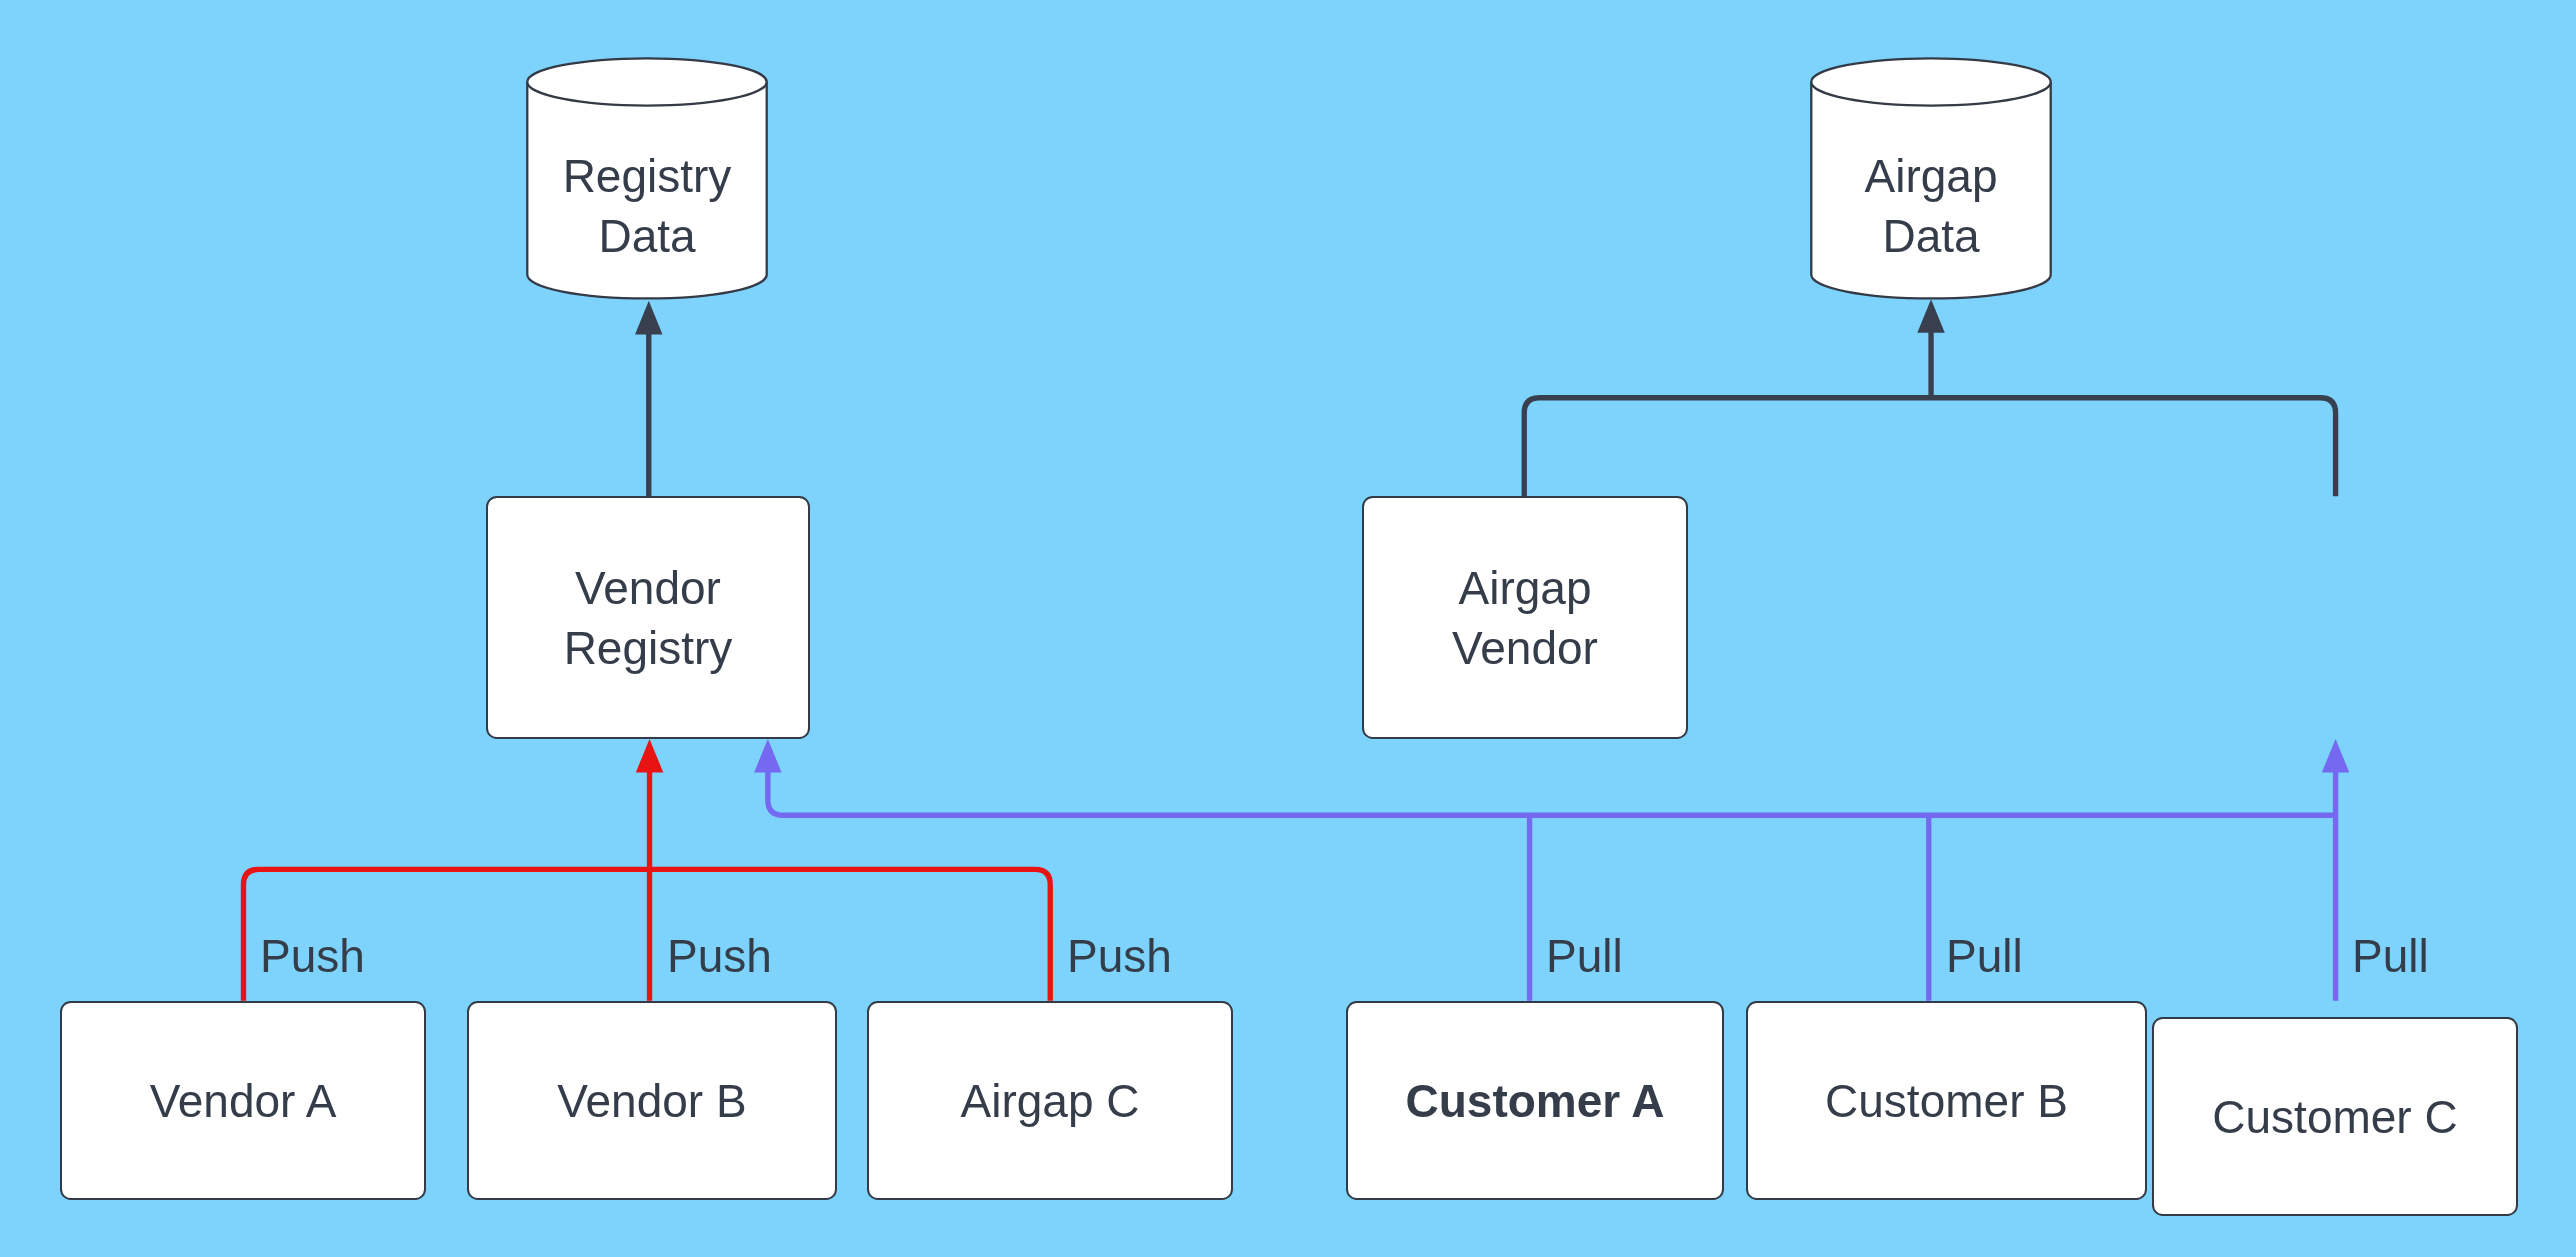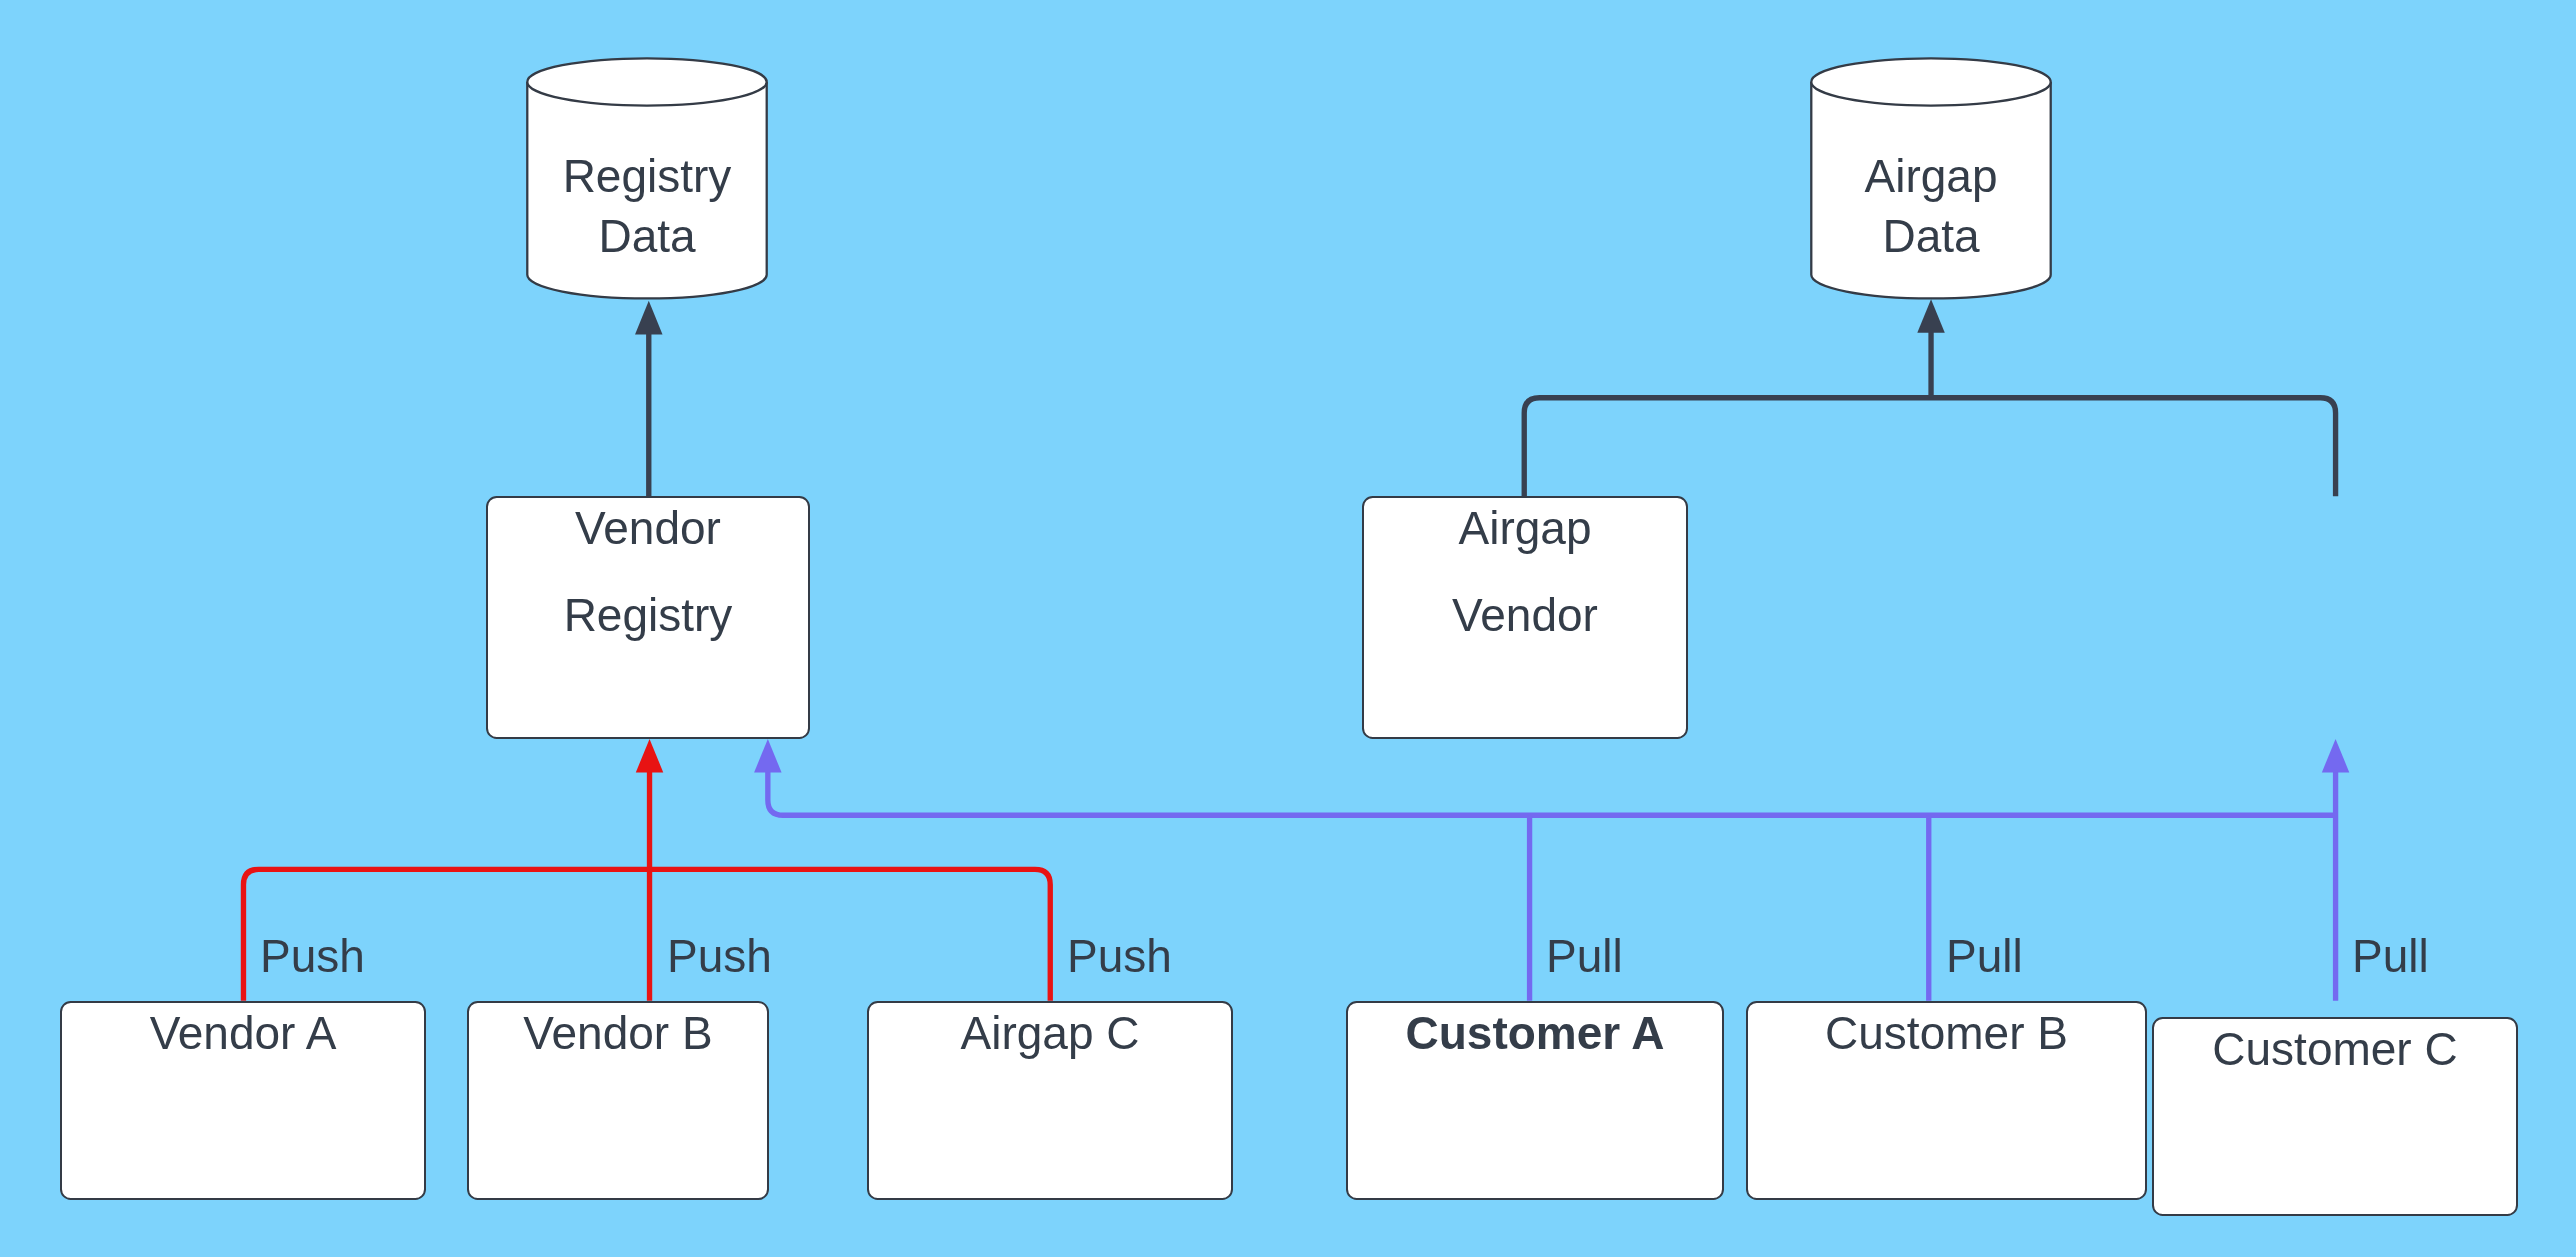--- a/index.html
+++ b/index.html
@@ -23,27 +23,26 @@
   }
   .node {
     position: absolute;
     box-sizing: border-box;
     background: #ffffff;
     border: 2.3px solid var(--node-border, #343b46);
     border-radius: 10.7px;
     display: flex;
     flex-direction: column;
     align-items: center;
-    justify-content: flex-start;
+    justify-content: center;
     color: var(--node-text, #343d49);
     font-size: 46px;
     line-height: 60px;
     text-align: center;
     z-index: 2;
-    gap: 27px;
   }
   .cyl {
     position: absolute;
     z-index: 2;
   }
   .cyl svg { position: absolute; left: 0; top: 0; }
   .cyl .cyl-label {
     position: absolute;
     left: 0; right: 0; top: 55px; bottom: 0;
     display: flex;
@@ -127,21 +126,21 @@
 
   <div class="node" style="left:1362px; top:496px; width:326px; height:243px;">
     <span>Airgap</span>
     <span>Vendor</span>
   </div>
 
 
   <div class="node" style="left:60px; top:1001px; width:366px; height:199px;">
     <span>Vendor A</span>
   </div>
-  <div class="node" style="left:467px; top:1001px; width:302px; height:199px;">
+  <div class="node" style="left:467px; top:1001px; width:370px; height:199px;">
     <span>Vendor B</span>
   </div>
   <div class="node" style="left:867px; top:1001px; width:366px; height:199px;">
     <span>Airgap C</span>
   </div>
   <div class="node" style="left:1346px; top:1001px; width:378px; height:199px;font-weight:bold;">
     <span>Customer A</span>
   </div>
   <div class="node" style="left:1746px; top:1001px; width:401px; height:199px;">
     <span>Customer B</span>

